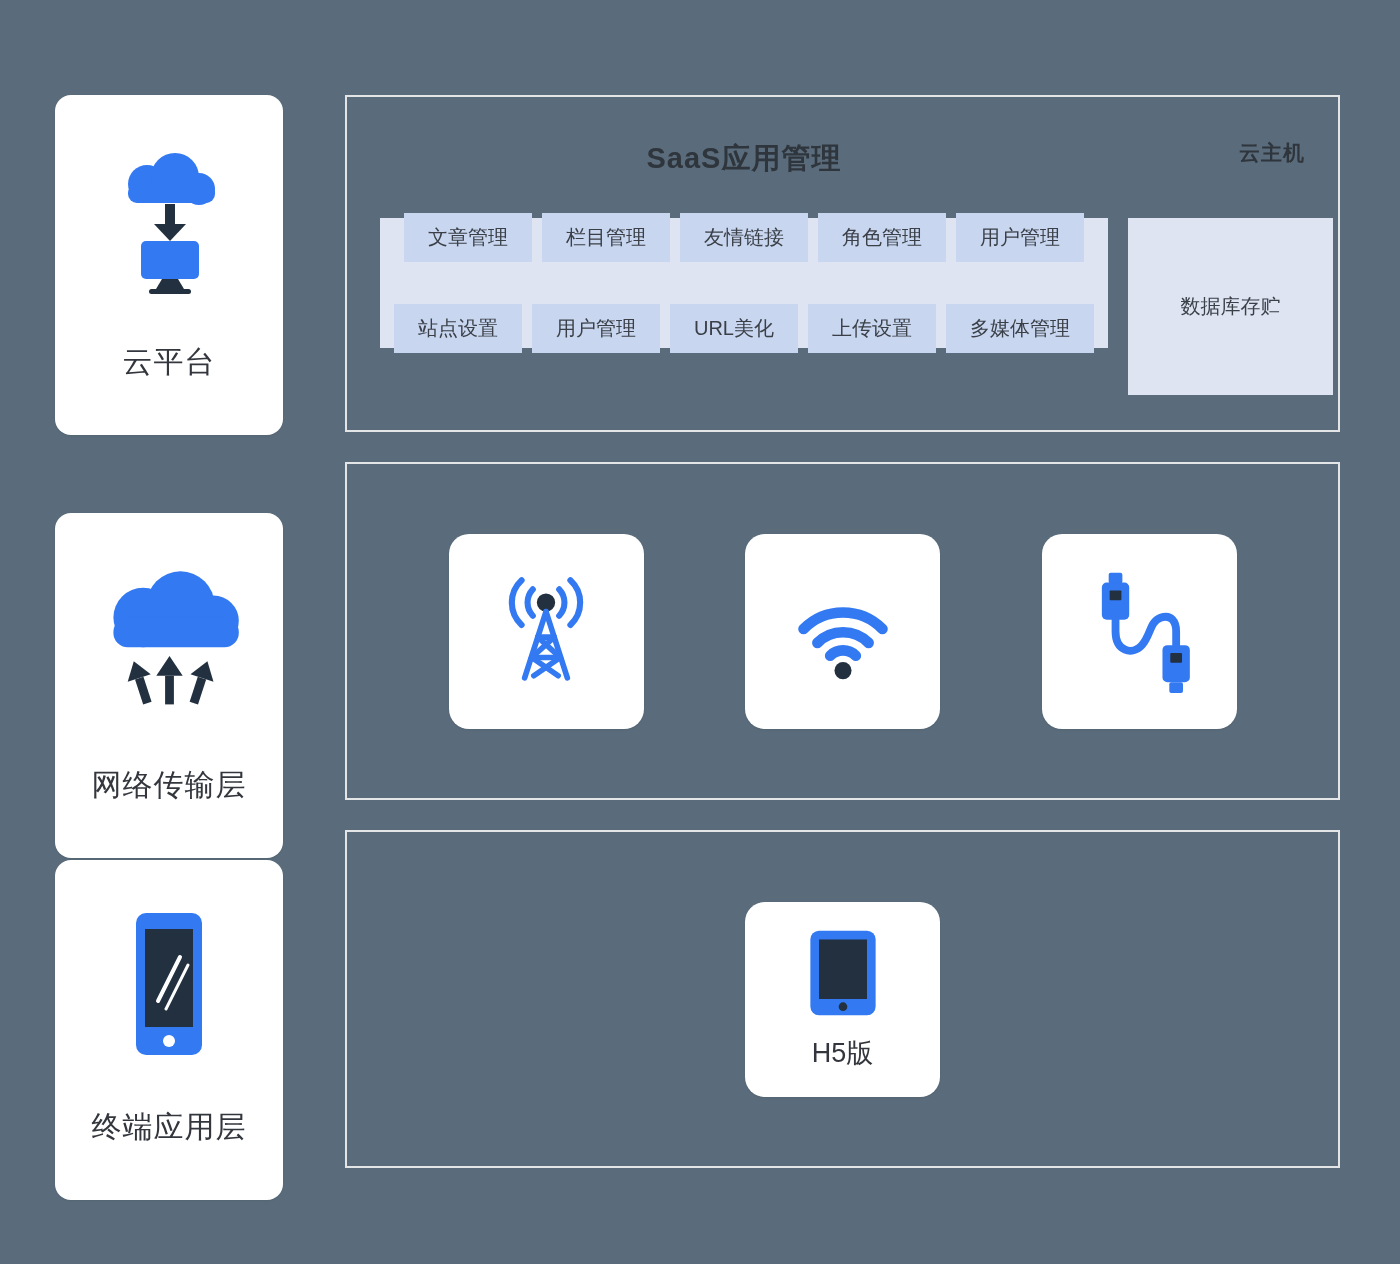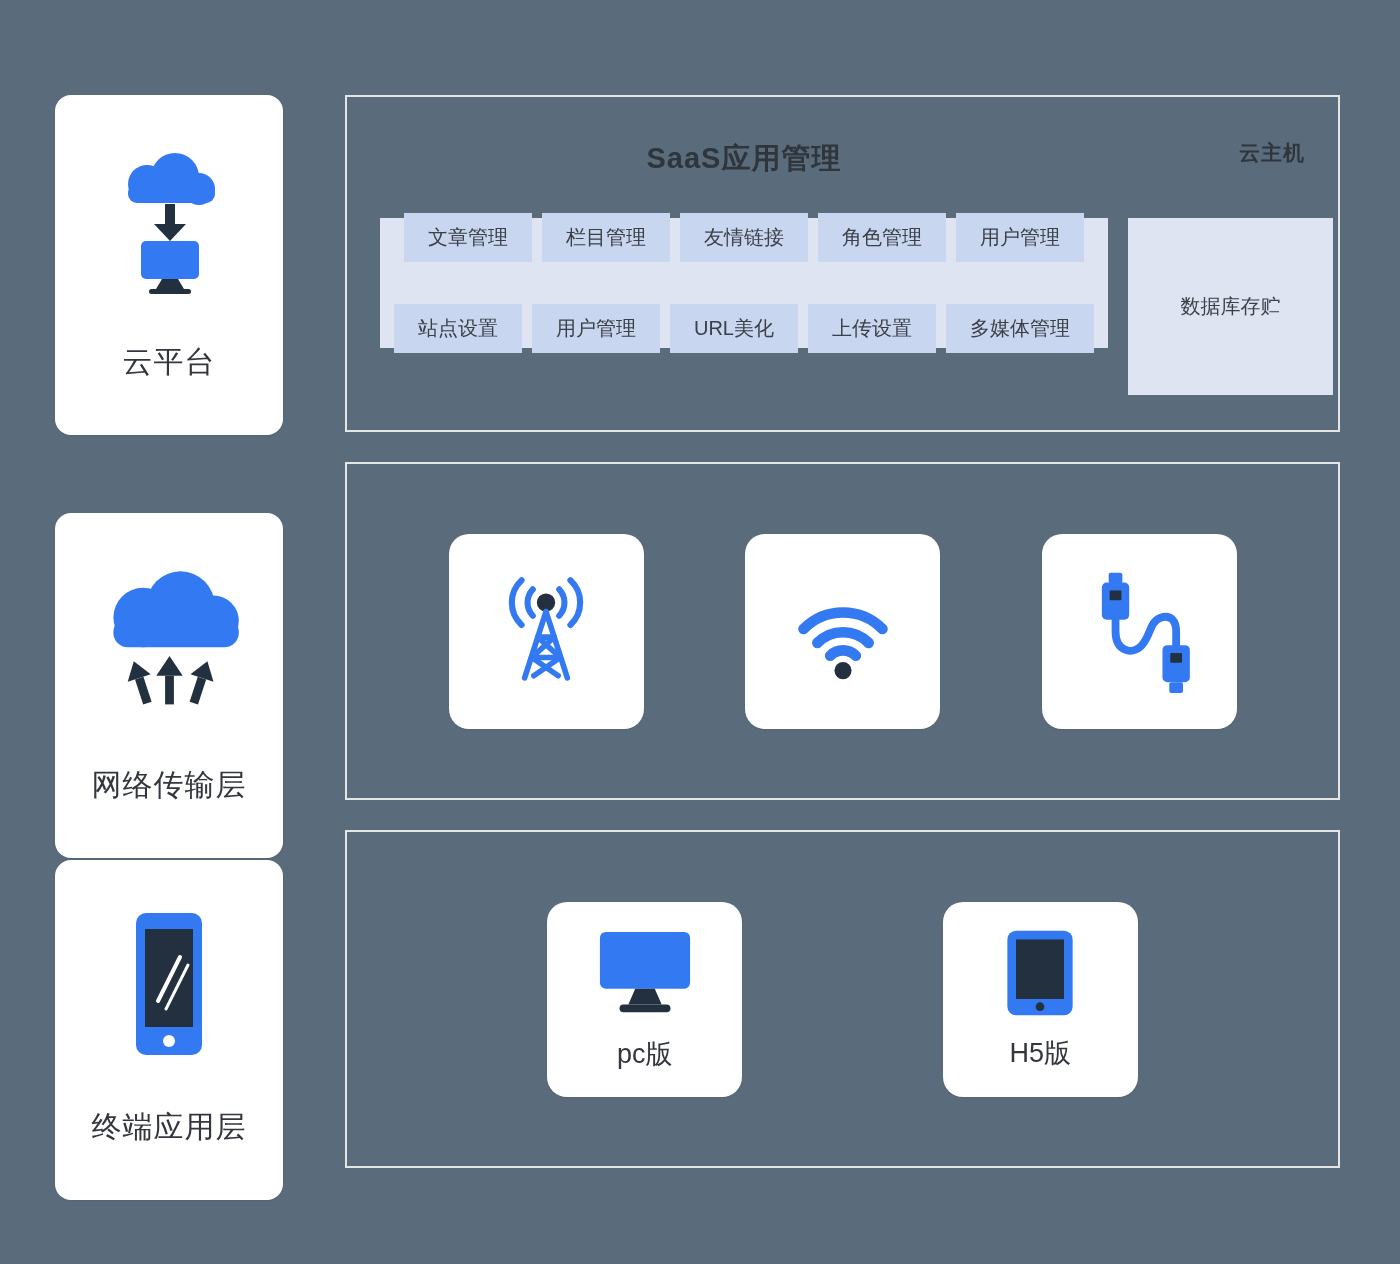--- a/index.html
+++ b/index.html
@@ -202,30 +202,20 @@
           </svg>
         </span>
       </div>
     </div>
   </div>
 
   <div class="section-box" id="box3">
     <div class="tile-row">
       <div class="tile">
         <span>
-          <svg width="118" height="98" viewBox="0 0 120 100" aria-hidden="true">
-            <rect class="f-b" x="14" y="6" width="92" height="58" rx="6"></rect>
-            <polygon class="f-n" points="50,64 70,64 77,80 43,80"></polygon>
-            <rect class="f-n" x="34" y="80" width="52" height="8" rx="4"></rect>
-          </svg>
-        </span>
-        <div class="tile-label">pc版</div>
-      </div>
-      <div class="tile">
-        <span>
           <svg width="96" height="96" viewBox="0 0 100 100" aria-hidden="true">
             <rect class="f-b" x="16" y="4" width="68" height="88" rx="9"></rect>
             <rect class="f-n" x="25" y="13" width="50" height="62"></rect>
             <circle class="f-n" cx="50" cy="83" r="4.5"></circle>
           </svg>
         </span>
         <div class="tile-label">H5版</div>
       </div>
     </div>
   </div>

